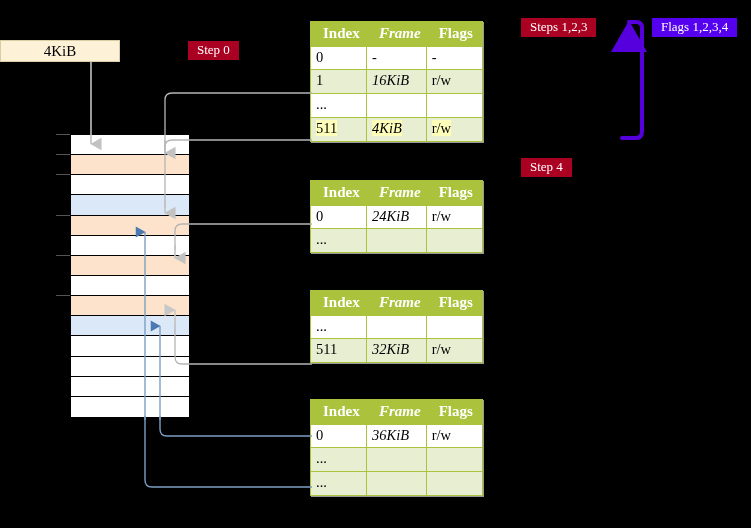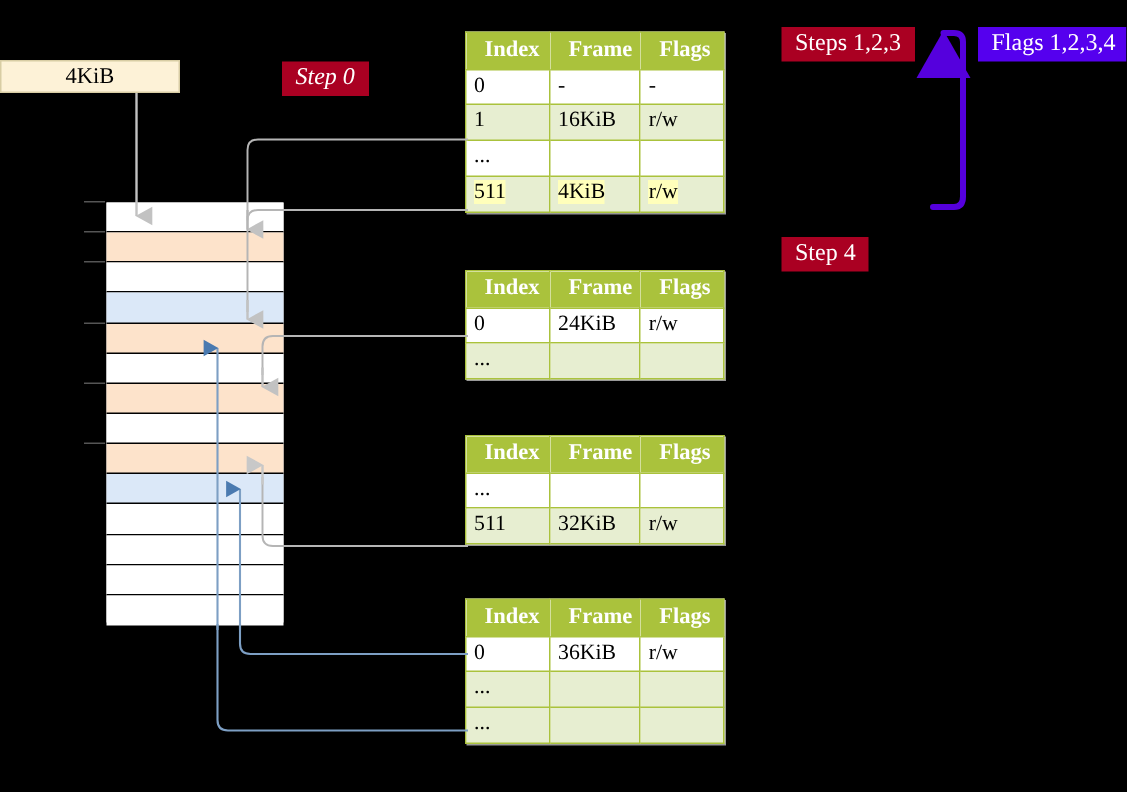--- a/index.html
+++ b/index.html
@@ -41,21 +41,21 @@
     background: #aac23c;
     color: #ffffff;
     font-weight: bold;
     font-size: 15px;
     border-color: #aac23c;
     padding-left: 12px;
   }
   .ptable tr.alt td { background: #e7eed1; }
   .ptable tr.plain td { background: #ffffff; }
   .col-index { width: 56px; }
-  .col-frame { width: 56px; }
+  .col-frame { width: 56px; font-style: italic; }
   .col-flags { width: 56px; }
   .hl { background: #ffffbb !important; }
 
   
   .memblock {
     position: absolute;
     left: 70px;
     top: 134px;
     width: 120px;
     height: 282px;
@@ -97,21 +97,21 @@
     text-align: center;
     font-size: 15px;
     color: #000000;
     line-height: 20px;
   }
 
   
   .badge {
     position: absolute;
     color: #ffffff;
-    font-size: 16px;
+    font-size: 13px;
     padding: 2px 9px 3px 9px;
     line-height: 1.1;
     white-space: nowrap;
   }
   .badge-red   { background: #aa0022; }
   .badge-blue  { background: #5500ee; }
 
   
   #wires {
     position: absolute;
@@ -145,21 +145,21 @@
       <div class="tick" style="top: 134px;"></div>
       <div class="tick" style="top: 154.143px;"></div>
       <div class="tick" style="top: 174.286px;"></div>
       <div class="tick" style="top: 214.571px;"></div>
       <div class="tick" style="top: 254.857px;"></div>
       <div class="tick" style="top: 295.143px;"></div>
     </div>
 
   <div class="kib-box">4KiB</div>
 
-  <div class="badge badge-red" style="left:188px; top:41px;font-style:italic;">Step 0</div>
+  <div class="badge badge-red" style="left:188px; top:41px;">Step 0</div>
   <div class="badge badge-red" style="left:521px; top:18px;">Steps 1,2,3</div>
   <div class="badge badge-blue" style="left:652px; top:18px;">Flags 1,2,3,4</div>
   <div class="badge badge-red" style="left:521px; top:158px;">Step 4</div>
 
   <table class="ptable" id="tbl0" style="left:310px; top:21px;">
       <thead>
         <tr>
           <th class="col-index">Index</th>
           <th class="col-frame">Frame</th>
           <th class="col-flags">Flags</th>

